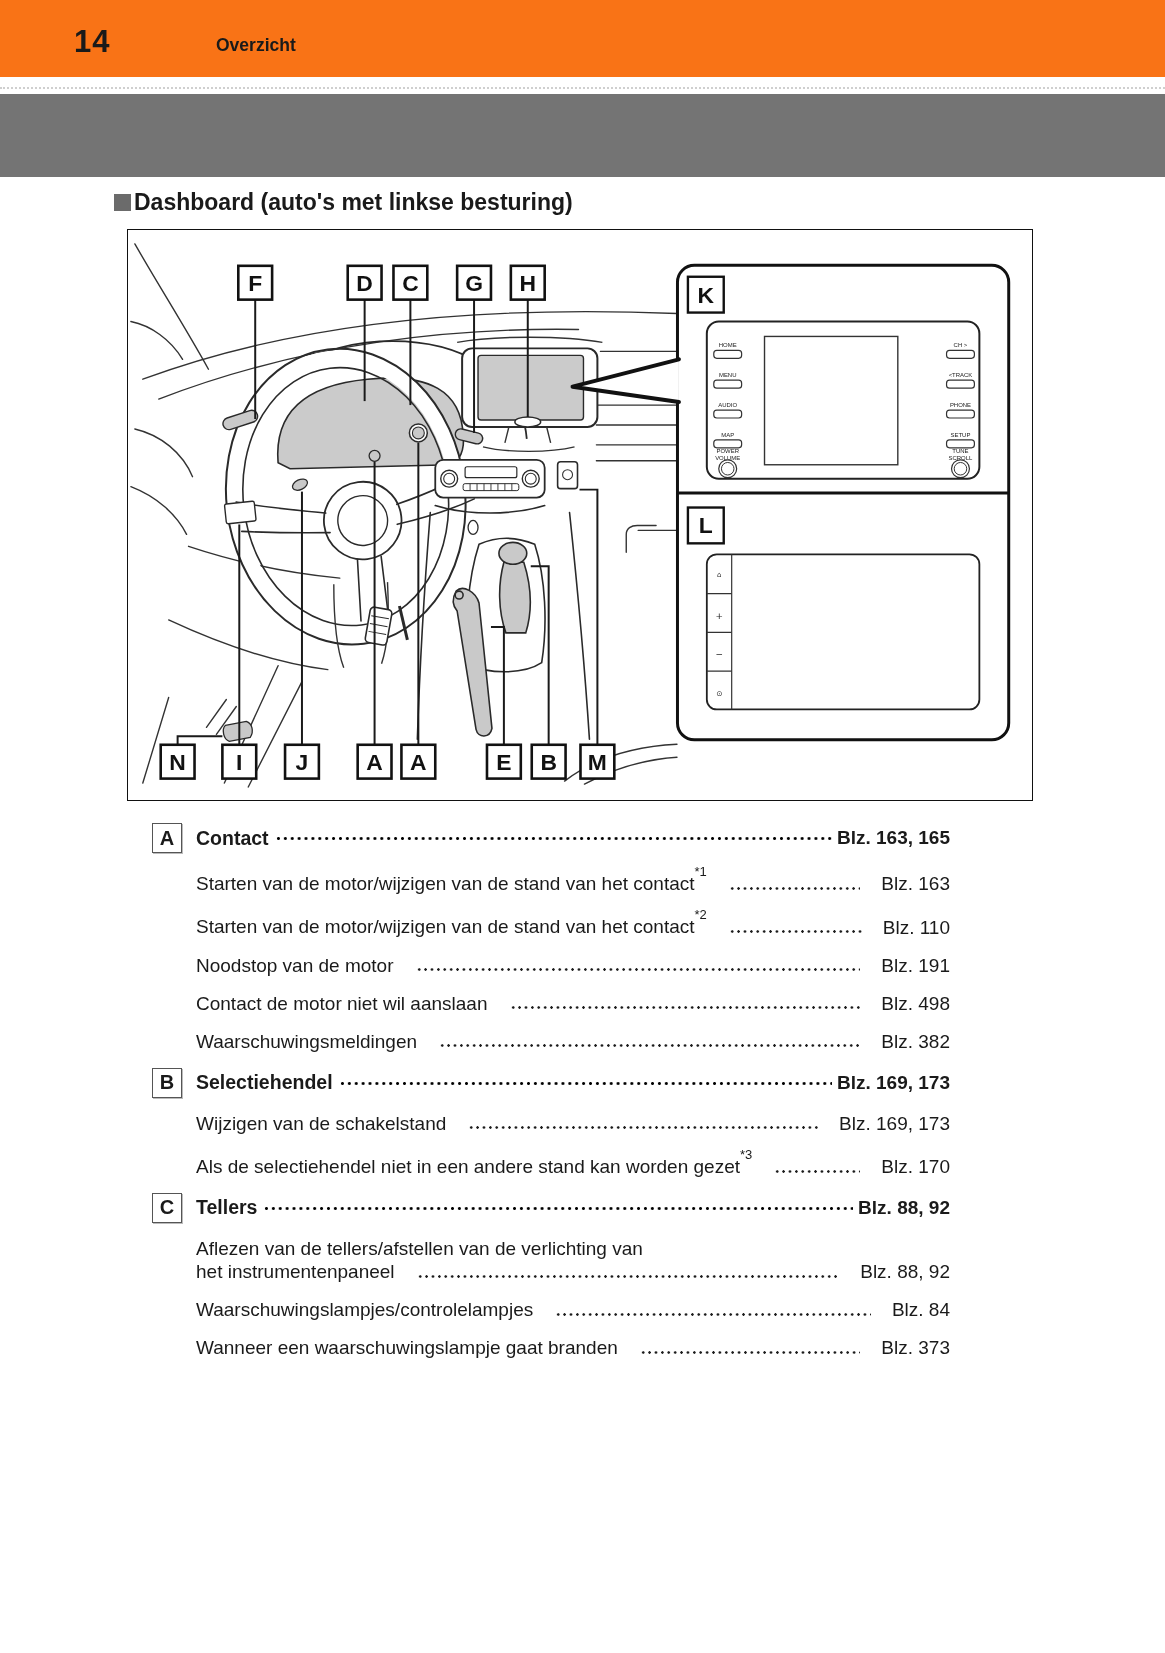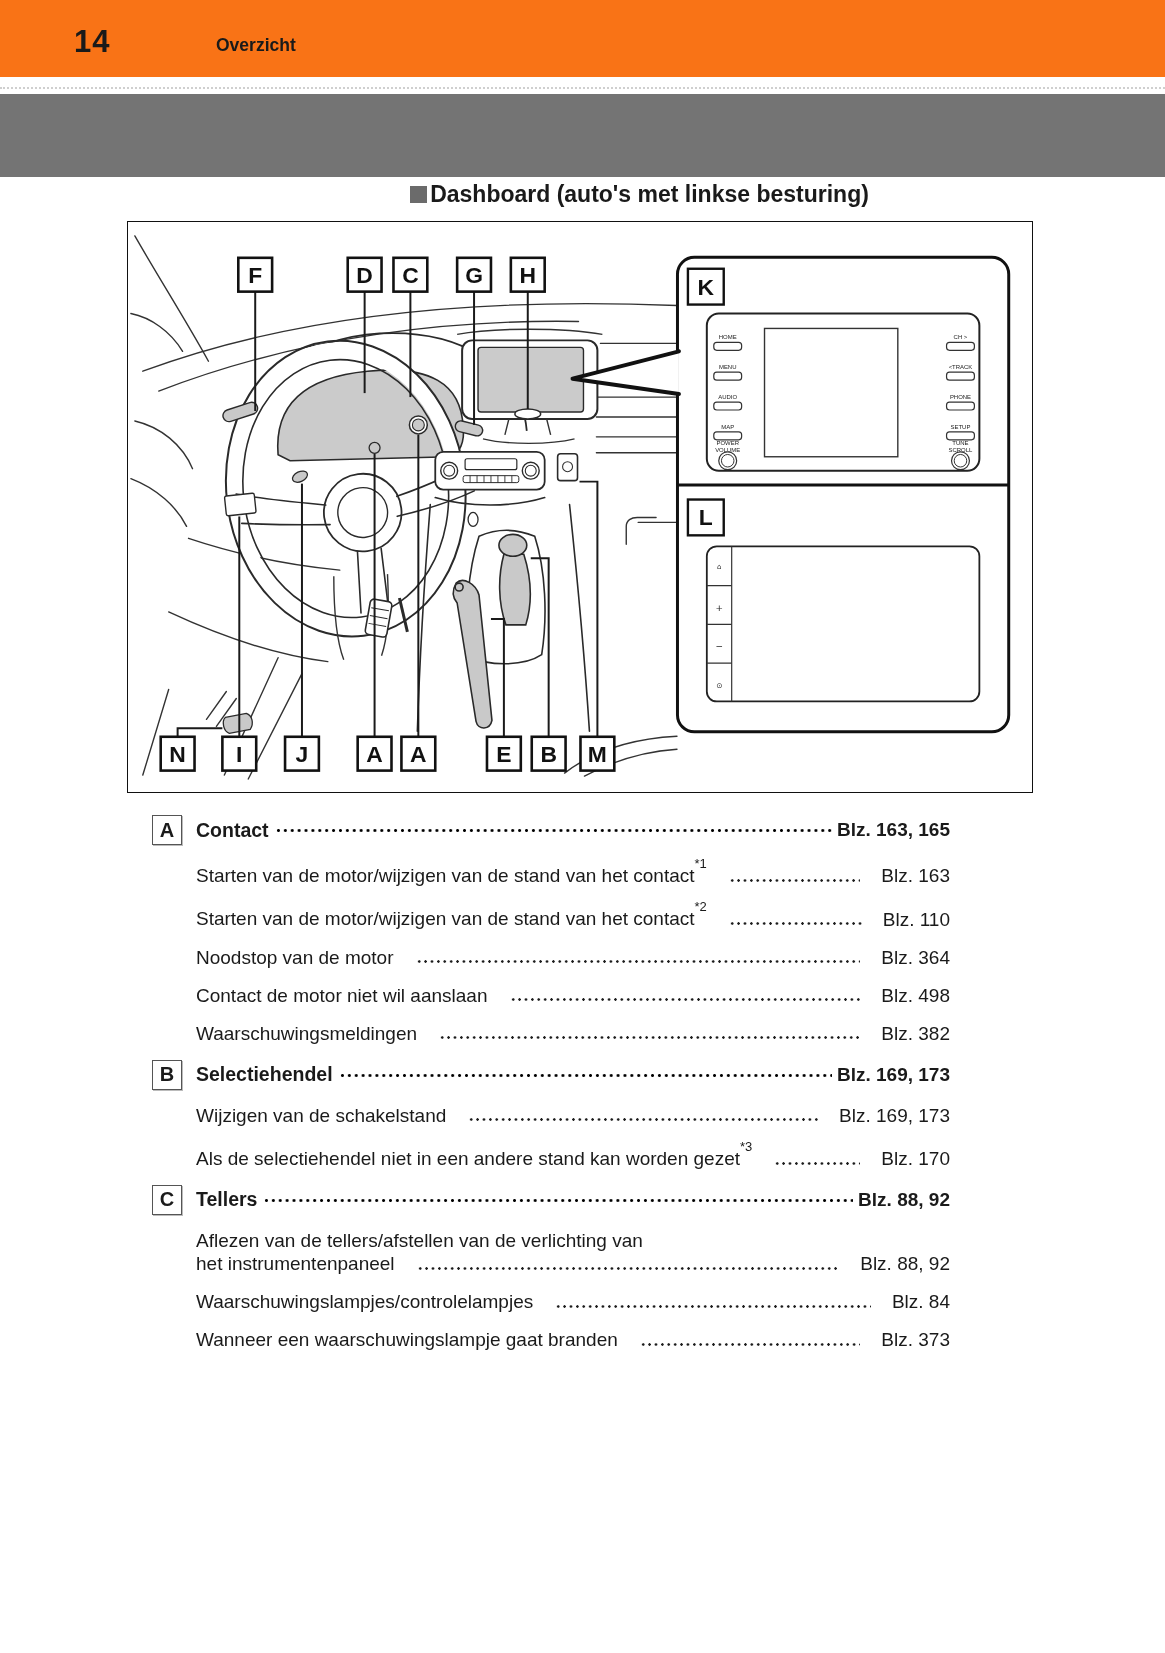--- a/index.html
+++ b/index.html
@@ -5,21 +5,21 @@
   html,body{margin:0;padding:0;background:#fff;}
   .page{width:1165px;height:1653px;background:#fff;position:relative;overflow:hidden;
         font-family:"Liberation Sans", sans-serif;color:#1a1a1a;}
   
   .top-band{position:relative;height:77px;background:#f97316;}
   .page-num{position:absolute;left:74px;top:24px;font-size:31px;font-weight:bold;letter-spacing:1px;}
   .chapter{position:absolute;left:196px;top:35px;font-size:17.5px;font-weight:bold;margin-left:20px;}
   .dot-sep{border-top:2px dotted #cfcfcf;margin:10px 0 5px 0;height:0;}
   .dark-band{height:83px;background:#747474;}
   
-  .sec-heading{margin:4px 0 0 114px;font-size:23px;font-weight:bold;display:flex;align-items:center;justify-content:center;}
+  .sec-heading{margin:12px 0 0 114px;font-size:23px;font-weight:bold;display:flex;align-items:center;}
   .sec-heading .sq{width:17px;height:17px;background:#6b6b6b;display:inline-block;margin-right:3px;flex:none;}
   
   .figure{margin:13px 0 0 127px;width:904px;height:570px;border:1.5px solid #111;box-sizing:content-box;}
   .figure svg{display:block;}
   .cl{font-size:23px;font-weight:bold;fill:#111;text-anchor:middle;font-family:"Liberation Sans",sans-serif;}
   .tl{font-size:6px;fill:#222;text-anchor:middle;font-family:"Liberation Sans",sans-serif;}
   .ic{fill:#222;text-anchor:middle;font-family:"DejaVu Sans",sans-serif;}
   
   .toc{margin:22px 0 0 152px;width:798px;}
   .toc-section{margin-top:14px;}
@@ -290,21 +290,21 @@
             <span class="item-ref">Blz. 163</span>
           </div>
           <div class="item-row">
             <span class="item-text">Starten van de motor/wijzigen van de stand van het contact<sup class="sup">*2</sup></span>
             <span class="dots"></span>
             <span class="item-ref">Blz. 110</span>
           </div>
           <div class="item-row">
             <span class="item-text">Noodstop van de motor</span>
             <span class="dots"></span>
-            <span class="item-ref">Blz. 364</span>
+            <span class="item-ref">Blz. 191</span>
           </div>
           <div class="item-row">
             <span class="item-text">Contact de motor niet wil aanslaan</span>
             <span class="dots"></span>
             <span class="item-ref">Blz. 498</span>
           </div>
           <div class="item-row">
             <span class="item-text">Waarschuwingsmeldingen</span>
             <span class="dots"></span>
             <span class="item-ref">Blz. 382</span>

